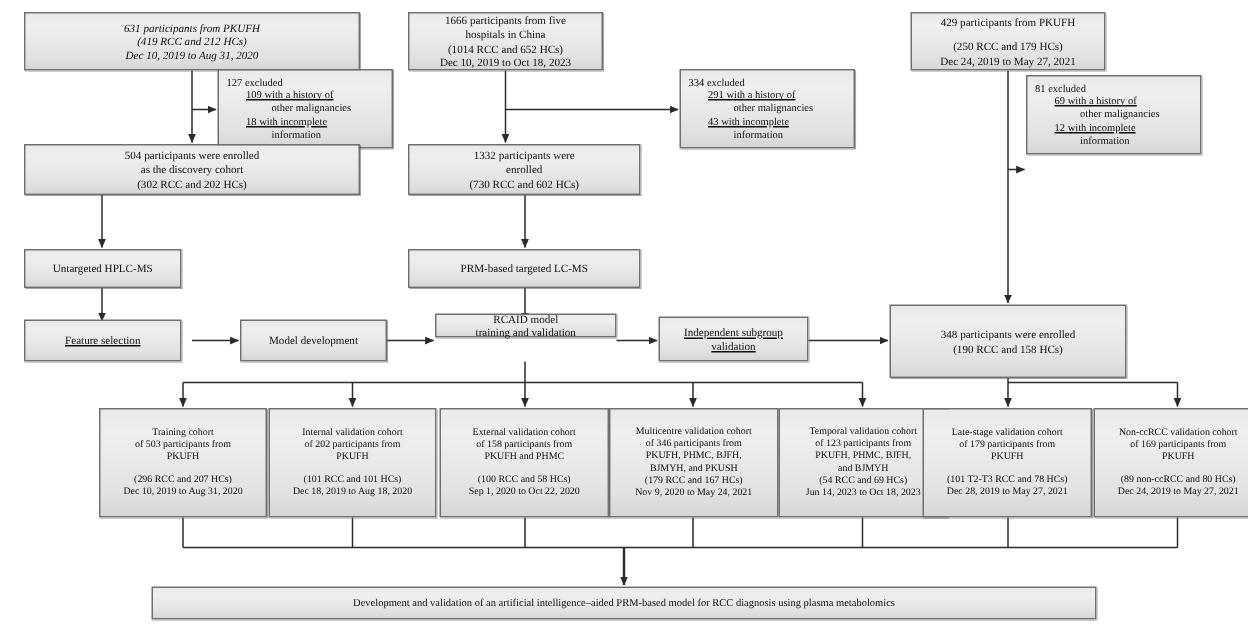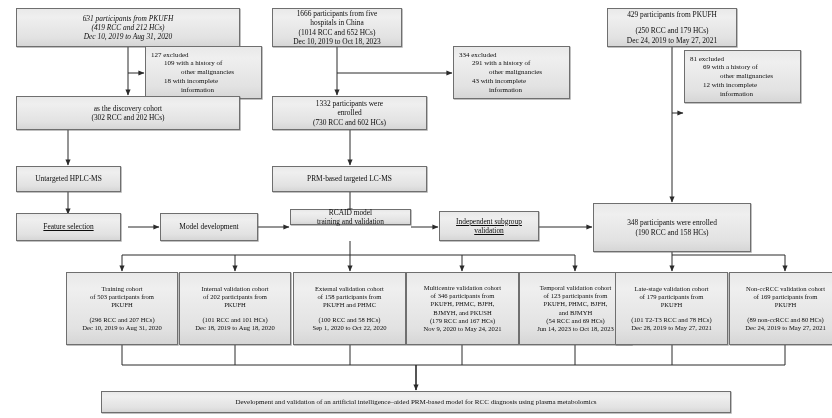--- a/index.html
+++ b/index.html
@@ -41,21 +41,21 @@
     padding:0 3px;
   }
   .box.left-al{
     justify-content:flex-start;
     text-align:left;
   }
   .box.left-al .inner{
     padding-left:5px;
   }
   .ln{display:block;white-space:nowrap;}
-  .ln.ind{padding-left:13px;}
+  .ln.ind{padding-left:13px;text-decoration:underline;}
   .ln.ind2{padding-left:30px;}
   .ln.blank{height:0.95em;}
   .f7{font-size:6.6px;}
   .f75{font-size:7px;}
   .f8{font-size:7.4px;}
 </style>
 </head>
 <body>
 
 <div id="canvas">
@@ -170,20 +170,21 @@
       <span class="ln">81 excluded</span>
       <span class="ln ind">69 with a history of</span>
       <span class="ln ind2">other malignancies</span>
       <span class="ln ind">12 with incomplete</span>
       <span class="ln ind2">information</span>
     </div>
   </div>
 
   <div class="box f8" style="left:16px;top:96px;width:224px;height:34px;">
     <div class="inner">
+      <span class="ln">504 participants were enrolled</span>
       <span class="ln">as the discovery cohort</span>
       <span class="ln">(302 RCC and 202 HCs)</span>
     </div>
   </div>
 
   <div class="box f8" style="left:272px;top:96px;width:155px;height:34px;">
     <div class="inner">
       <span class="ln">1332 participants were</span>
       <span class="ln">enrolled</span>
       <span class="ln">(730 RCC and 602 HCs)</span>

